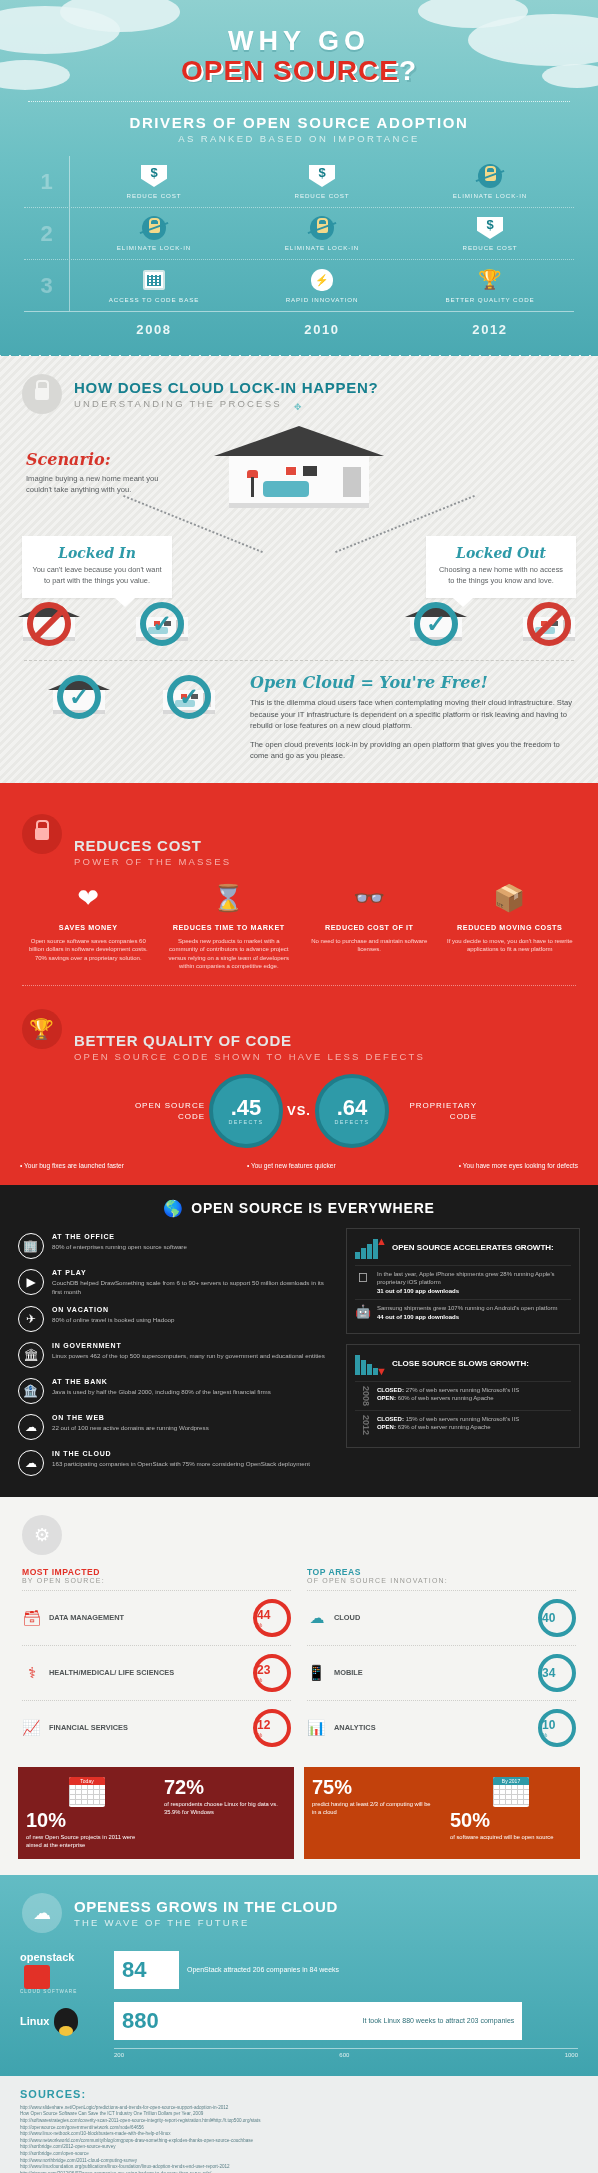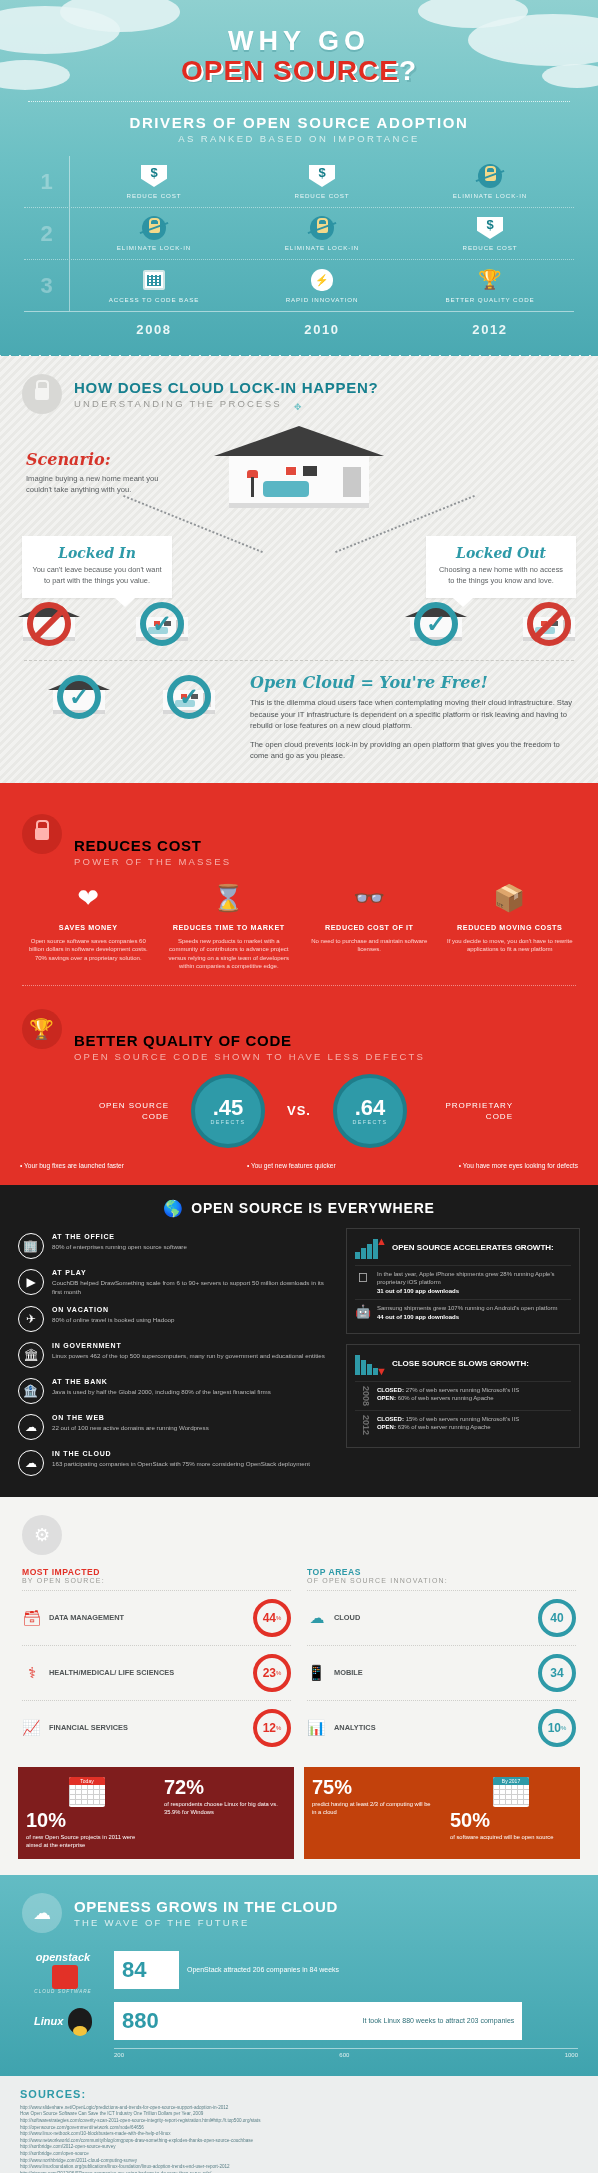--- a/index.html
+++ b/index.html
@@ -166,33 +166,33 @@
   .free-left { width:220px; display:flex; justify-content:space-around; padding-top:4px; }
   .free-right { flex:1; padding-left:6px; }
   .free-title { font-size:16px; color:#2e9aa8; margin-bottom:5px; }
   .free-p { font-size:7.6px; line-height:11.5px; color:#4f5456; margin-bottom:7px; }
 
   
   .red { background:#e23127; padding:14px 0 16px; }
   .red .sec-badge { background:#c9281f; }
   .red .sec-badge .lock-body { background:#ffb3ad; }
   .red .sec-badge .lock-body:before { border-color:#ffb3ad; }
-  .red .sec-title { color:#000000;margin-top:36px; }
+  .red .sec-title { color:#e5e5e5;margin-top:36px; }
   .red .sec-sub { color:#f6b0aa; }
   .red-grid { display:flex; padding:6px 18px 0; }
   .rcell { flex:1; text-align:center; padding:0 7px; }
   .rico { height:40px; display:flex; align-items:center; justify-content:center;
     color:#ffffff; font-size:26px; }
   .rcell h4 { font-size:7.2px; color:#ffffff; letter-spacing:.6px; margin:4px 0 5px; }
   .rcell p { font-size:6px; line-height:8.6px; color:#ffd4d0; }
 
   .redsep { border-top:1px dotted rgba(255,255,255,.45); margin:14px 22px 10px; }
   .bq-head { display:flex; align-items:center; padding:0 22px 4px; }
   .bq-head .sec-badge { background:#c9281f; font-size:20px; color:#f3d06a; }
-  .defects { display:flex; align-items:center; justify-content:center; padding:8px 0 4px; gap:22px; }
+  .defects { display:flex; align-items:center; justify-content:center; padding:8px 0 4px; gap:4px; }
   .d-lab { font-size:8px; color:#ffffff; letter-spacing:1px; line-height:11px; text-align:right; width:84px; }
   .d-lab.r { text-align:right; }
   .circ { width:74px; height:74px; border-radius:50%; background:#2e9aa8;
     display:flex; flex-direction:column; align-items:center; justify-content:center;
     border:4px solid #1f7d8a; }
   .circ .n { font-size:22px; color:#ffffff; font-weight:bold; line-height:22px; }
   .circ .t { font-size:5.4px; color:#bfe6ec; letter-spacing:1.4px; }
   .vs { font-size:13px; color:#ffffff; font-weight:bold; letter-spacing:1px; }
   .red-bullets { display:flex; justify-content:space-between; padding:10px 20px 0; }
   .rb { font-size:6.6px; color:#ffffff; }
@@ -234,21 +234,21 @@
   .imp-h.t { color:#2e9aa8; }
   .imp-h2 { font-size:7px; color:#9a9a96; letter-spacing:1.2px; margin-bottom:6px; }
   .imp-row { display:flex; align-items:center; justify-content:space-between;
     border-top:1px dotted #cfcfcb; padding:8px 0; }
   .imp-row:first-of-type { border-top:none; }
   .imp-l { display:flex; align-items:center; gap:7px; }
   .imp-i { font-size:15px; color:#e23127; width:20px; text-align:center; }
   .imp-i.t { color:#2e9aa8; }
   .imp-n { font-size:7.4px; color:#4f5456; font-weight:bold; line-height:9.6px; }
   .ring { width:38px;height:38px;border-radius:50%;border:4px solid #e23127;
-    display:flex;align-items:center;justify-content:center; }
+    display:flex;justify-content:center;flex-direction:column; }
   .ring.t { border-color:#2e9aa8; }
   .ring .v { font-size:12px; font-weight:bold; color:#e23127; }
   .ring.t .v { color:#2e9aa8; }
   .ring .p { font-size:6px; color:#e23127; }
   .ring.t .p { color:#2e9aa8; }
 
   .stat-row { display:flex; padding:12px 18px 0; gap:10px; }
   .stat { flex:1; display:flex; }
   .stat .half { flex:1; padding:10px 8px; color:#ffffff; }
   .stat.red-s .half { background:#7f1d1d; }
@@ -263,21 +263,21 @@
     repeating-linear-gradient(90deg,#cfcfcf 0 1px,transparent 1px 6px),
     repeating-linear-gradient(0deg,#cfcfcf 0 1px,transparent 1px 5px); }
   .cal.teal .top { background:#2e9aa8; }
 
   
   .cloudsec { background:linear-gradient(180deg,#63bcc4 0%,#3fa3ae 100%); padding:14px 0 18px; }
   .cloudsec .sec-badge { background:rgba(255,255,255,.25); }
   .cloudsec .sec-title { color:#ffffff; }
   .cloudsec .sec-sub { color:#ddf0f0; }
   .bar-row { display:flex; align-items:center; padding:8px 20px 0; gap:8px; }
-  .brand { width:86px; text-align:center;font-style:italic; }
+  .brand { width:86px; text-align:left; }
   .brand .bn { font-size:11px; color:#ffffff; font-weight:bold; }
   .brand .bs { font-size:4.6px; color:#cfeaea; letter-spacing:1px; }
   .brand-ico { width:26px;height:24px;background:#e23127;border-radius:3px;margin-left:4px;
     display:inline-block; vertical-align:middle; }
   .tux { width:24px;height:26px; display:inline-block; vertical-align:middle;
     background:#1b1b1b; border-radius:50% 50% 45% 45%; position:relative; }
   .tux:after { content:""; position:absolute; width:14px;height:10px;background:#f3c33c;
     border-radius:50%; bottom:-2px; left:5px; }
   .bar { height:38px; display:flex; align-items:center; position:relative; flex:1; }
   .bar .fill { height:38px; background:#ffffff; display:flex; align-items:center; }

